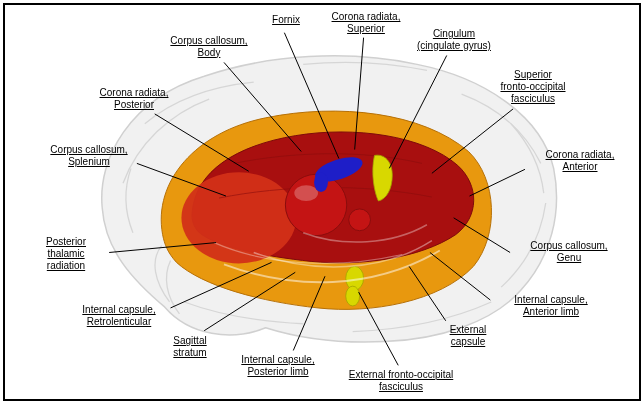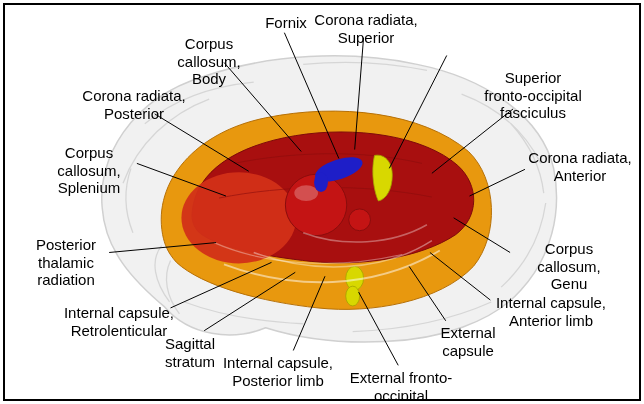--- a/index.html
+++ b/index.html
@@ -1,26 +1,27 @@
 <!DOCTYPE html>
 <html><head>
 <meta charset="utf-8">
 <style>
   html,body{margin:0;padding:0;background:#fff;font-family:"Liberation Sans",sans-serif;}
   .page{width:644px;height:404px;box-sizing:border-box;padding:3px;background:#fff;}
   .frame{position:relative;width:100%;height:100%;box-sizing:border-box;border:2px solid #000;background:#fff;overflow:hidden;}
   .diagram-svg{position:absolute;left:0;top:0;width:100%;height:100%;}
   .label{
     position:absolute;
-    font-size:15px;
+    font-size:10px;
     line-height:1.18;
     color:#000;
     text-align:center;
     white-space:pre-line;
     pointer-events:none;
+    text-decoration:underline;
   }
 </style>
 </head>
 <body>
 
 <div class="page">
   <div class="frame">
 
     <svg class="diagram-svg" viewBox="0 0 638 398">
 
@@ -83,20 +84,22 @@
         <line x1="200" y1="329" x2="292" y2="270"></line>
         <line x1="444" y1="319" x2="407" y2="264"></line>
         <line x1="290" y1="349" x2="322" y2="274"></line>
         <line x1="396" y1="364" x2="356" y2="290"></line>
       </g>
     </svg>
 
     <div class="label" style="left:253px;top:9px;width:56px;">Fornix</div>
     <div class="label" style="left:308px;top:6px;width:106px;">Corona radiata,
 Superior</div>
+    <div class="label" style="left:393px;top:23px;width:112px;">Cingulum
+(cingulate gyrus)</div>
     <div class="label" style="left:148px;top:30px;width:112px;">Corpus callosum,
 Body</div>
     <div class="label" style="left:472px;top:64px;width:112px;">Superior
 fronto-occipital
 fasciculus</div>
     <div class="label" style="left:76px;top:82px;width:106px;">Corona radiata,
 Posterior</div>
     <div class="label" style="left:522px;top:144px;width:106px;">Corona radiata,
 Anterior</div>
     <div class="label" style="left:28px;top:139px;width:112px;">Corpus callosum,

